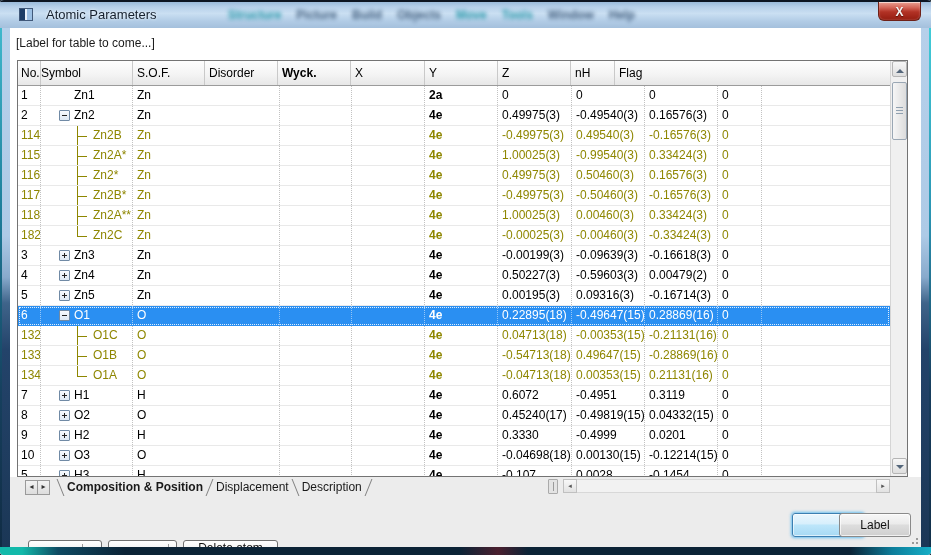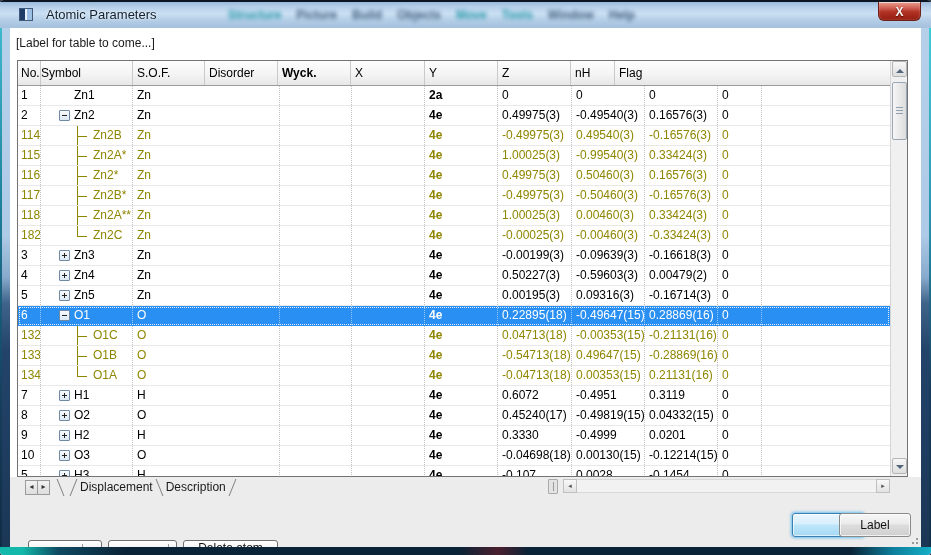--- a/index.html
+++ b/index.html
@@ -491,20 +491,21 @@
           </div>
         <div class="sb-btn down"><span class="arr-down"></span></div>
       </div>
     </div>
 
     <div class="tabbar">
       <div class="tab-arrow l">◂</div>
       <div class="tab-arrow r">▸</div>
       <div class="tab-list">
           <span class="tabsep bs"></span>
+          <span class="tab active">Composition &amp; Position</span>
           <span class="tabsep fs"></span>
           <span class="tab">Displacement</span>
           <span class="tabsep bs"></span>
           <span class="tab">Description</span>
           <span class="tabsep fs"></span>
         </div>
       <div class="split-handle"></div>
       <div class="hscroll">
         <div class="hsb-btn">◂</div>
         <div class="hsb-track"></div>

